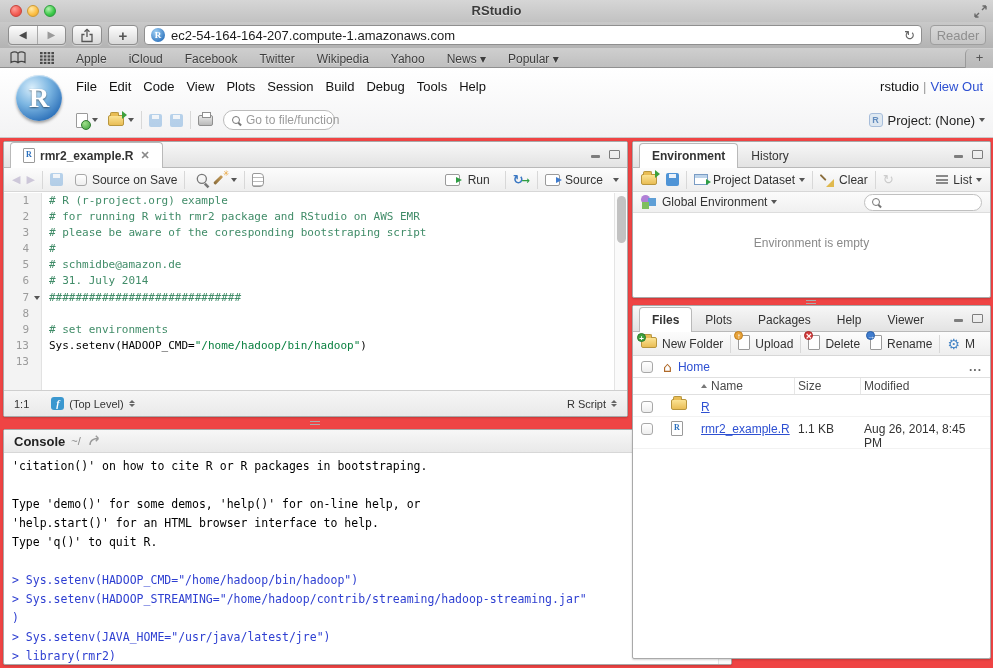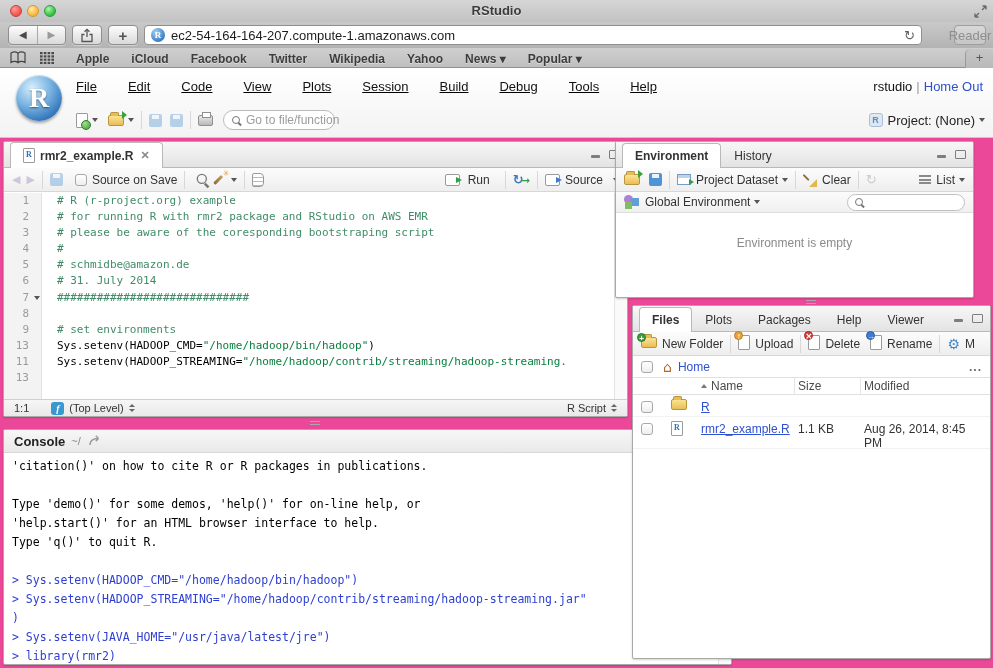--- a/index.html
+++ b/index.html
@@ -1,18 +1,18 @@
 <!DOCTYPE html>
 <html style="--link: #2e50d2; --comment: #408c68; --string: #0a8040; --input: #2e3fd1;"><head>
 <meta charset="utf-8">
 <style>
   * { margin:0; padding:0; box-sizing:border-box; }
   html,body { width:993px; height:668px; overflow:hidden; }
   body { font-family:"Liberation Sans", sans-serif; -webkit-font-smoothing:antialiased; }
-  #app { position:relative; width:993px; height:668px; background:#ec4899; overflow:hidden; }
+  #app { position:relative; width:993px; height:668px; background:#ef4444; overflow:hidden; }
 
   
   #titlebar { position:absolute; top:0; left:0; right:0; height:22px;
     background:linear-gradient(#d6d6d6,#c2c2c2); }
   .traffic { position:absolute; top:5px; width:12px; height:12px; border-radius:50%; }
   .t-red   { left:10px;  background:radial-gradient(circle at 35% 30%, #ff9d96, #f25a51 60%, #d9453c); border:1px solid #c8423a; }
   .t-yellow{ left:27px;  background:radial-gradient(circle at 35% 30%, #ffe9a8, #fcbe42 60%, #df9f33); border:1px solid #cd9a36; }
   .t-green { left:44px;  background:radial-gradient(circle at 35% 30%, #b4f2b0, #3bc948 60%, #2ca23c); border:1px solid #2c9e3c; }
   #win-title { position:absolute; top:3px; left:0; right:0; text-align:center;
     font-size:13px; font-weight:bold; color:#3c3c3c; text-shadow:0 1px 0 rgba(255,255,255,.6); }
@@ -27,43 +27,43 @@
   #nav-back-fwd .seg { flex:1; text-align:center; font-size:10px; line-height:18px; }
   #nav-back-fwd .sep { width:1px; height:18px; background:#a9a9a9; }
   #btn-share { left:72px; width:30px; }
   #btn-newtab-top { left:108px; width:30px; font-size:15px; font-weight:bold; }
   #urlfield { position:absolute; left:144px; top:3px; width:778px; height:20px; background:#fff;
     border:1px solid #8f8f8f; border-radius:4px; display:flex; align-items:center; padding:0 6px; }
   #favicon { width:14px; height:14px; border-radius:50%; background:radial-gradient(circle at 35% 30%, #9fd0f5, #3c7fc4 70%, #2a66a8);
     color:#fff; font-size:9px; font-weight:bold; text-align:center; line-height:14px; font-family:"Liberation Serif",serif; flex:0 0 auto; }
   #url-text { font-size:13px; color:#1c1c1c; margin-left:6px; flex:1 1 auto; white-space:nowrap; overflow:hidden; }
   #refresh-ic { font-family:"DejaVu Sans",sans-serif; color:#666; font-size:13px; flex:0 0 auto; }
-  #btn-reader { position:absolute; right:7px; top:3px; width:32px; height:20px; border:1px solid #9e9e9e;
+  #btn-reader { position:absolute; right:7px; top:3px; width:56px; height:20px; border:1px solid #9e9e9e;
     border-radius:4px; background:linear-gradient(#d8d8d8,#c6c6c6); color:#8f8f8f; font-size:13px;
     display:flex; align-items:center; justify-content:center; }
 
   #bookmarksbar { position:absolute; top:48px; left:0; right:0; height:20px;
     background:linear-gradient(#cfcfcf,#bfbfbf); border-bottom:1px solid #909090;
     display:flex; align-items:center; }
   #bookmarksbar .bm-ic { margin-left:10px; display:flex; align-items:center; }
-  .bookmark { font-size:12px; font-weight:bold; color:#3d3d3d; margin-left:22px; white-space:nowrap;
+  .bookmark { font-size:12px; font-weight:normal; color:#3d3d3d; margin-left:22px; white-space:nowrap;
     text-shadow:0 1px 0 rgba(255,255,255,.45); }
   #newtab-tab { position:absolute; right:0; top:1px; width:28px; height:19px;
     background:linear-gradient(#c6c6c6,#b9b9b9); border-left:1px solid #9a9a9a; border-top-left-radius:5px;
     color:#555; font-size:13px; text-align:center; line-height:18px; }
 
   
   #rs-header { position:absolute; top:68px; left:0; right:0; height:70px;
     background:linear-gradient(#ffffff,#f3f3f4); border-bottom:1px solid #c9c9c9; }
   #rs-logo { position:absolute; left:16px; top:7px; width:46px; height:46px; border-radius:50%;
     background:radial-gradient(circle at 35% 28%, #d9eefb, #7cb6e2 40%, #2e72ba 78%, #1d4f8c);
     box-shadow:0 2px 3px rgba(0,0,0,.35), inset 0 1px 1px rgba(255,255,255,.6);
     color:#fff; font-family:"Liberation Serif",serif; font-weight:bold; font-size:28px;
     display:flex; align-items:center; justify-content:center; text-shadow:0 1px 2px rgba(0,0,0,.5); }
-  #menu-bar { position:absolute; left:76px; top:11px; height:18px; display:flex; gap:31px;text-decoration:underline; }
+  #menu-bar { position:absolute; left:76px; top:11px; height:18px; display:flex; gap:12px; }
   .menu-item { font-size:13px; color:#111; }
   #account { position:absolute; right:10px; top:11px; font-size:13px; color:#111; }
   #account .pipe { color:#999; margin:0 4px; }
   #account a { color:var(--link,#2e50d2); text-decoration:none; }
 
   #rs-toolbar { position:absolute; left:76px; right:8px; top:38px; height:28px; display:flex; align-items:center; }
   .tb-sep { width:1px; height:18px; background:#d8d8d8; margin:0 7px; }
   .caret { display:inline-block; width:0; height:0; border-left:3.5px solid transparent;
     border-right:3.5px solid transparent; border-top:4px solid #555; margin-left:4px; vertical-align:middle; }
   .disabled { opacity:.38; }
@@ -133,29 +133,29 @@
   .ic-runbox.blue::after { border-left-color:#3f7cce; }
   .ic-rerun { font-family:"DejaVu Sans",sans-serif; color:#3b78c3; font-size:13px; font-weight:bold; }
   .ic-rerun::after { content:"→"; color:#2f9e44; font-size:10px; margin-left:-2px; }
   #editor { position:absolute; top:51px; bottom:17px; left:0; right:0; background:#fff; overflow:hidden; }
   #gutter-bg { position:absolute; left:0; top:0; bottom:0; width:38px; background:#f3f3f3; border-right:1px solid #e2e2e2; }
   .ed-line { position:relative; display:flex; height:16.1px; line-height:16.1px;
     font-family:"DejaVu Sans Mono",monospace; font-size:11px; white-space:pre; }
   .ed-num { width:38px; flex:0 0 auto; text-align:right; padding-right:13px; color:#9b9b9b; position:relative; }
   .ed-num .fold { position:absolute; right:2px; top:6px; width:0; height:0;
     border-left:3.5px solid transparent; border-right:3.5px solid transparent; border-top:4.5px solid #555; }
-  .ed-code { padding-left:7px; overflow:hidden; flex:1 1 auto;margin-left:8px; }
+  .ed-code { padding-left:7px; overflow:hidden; flex:1 1 auto; }
   .seg.com { color:var(--comment,#408c68); }
   .seg.str { color:var(--string,#0a8040); }
   .seg.pln { color:#000; }
   .vscroll { position:absolute; right:0; width:13px; background:#fafafa; border-left:1px solid #e4e4e4; }
   .vthumb { position:absolute; left:2px; width:9px; background:#c2c2c2; border-radius:5px; }
   #src-scroll { top:51px; bottom:17px; }
   #src-thumb { top:3px; height:47px; }
-  #src-status { position:absolute; left:0; right:0; bottom:0; height:17px;
+  #src-status { position:absolute; left:0; right:0; bottom:0; height:26px;
     background:linear-gradient(#f6f6f6,#e9e9e9); border-top:1px solid #cfcfcf;
     display:flex; align-items:center; font-size:11px; color:#333; padding:0 10px; }
   .ic-f { width:13px; height:13px; background:#3a97cf; border-radius:3px; color:#fff;
     font-family:"Liberation Serif",serif; font-style:italic; font-weight:bold; font-size:10px;
     text-align:center; line-height:13px; margin:0 5px 0 22px; }
   .updown { display:inline-flex; flex-direction:column; gap:1.5px; margin-left:5px; vertical-align:middle; }
   .updown i { display:block; width:0; height:0; border-left:3px solid transparent; border-right:3px solid transparent; }
   .updown .u { border-bottom:3.5px solid #666; }
   .updown .d { border-top:3.5px solid #666; }
 
@@ -167,21 +167,21 @@
   #console-path { font-size:11px; color:#8a8a8a; margin-left:6px; }
   #console-body { position:absolute; top:23px; bottom:0; left:0; right:0; overflow:hidden;
     padding:4px 0 0 8px; }
   .c-line { font-family:"DejaVu Sans Mono",monospace; font-size:11.5px; line-height:19px; white-space:pre; }
   .c-line.out { color:#000; }
   .c-line.in { color:var(--input,#2e3fd1); }
   #con-scroll { top:23px; bottom:0; }
   #con-thumb { top:96px; height:104px; }
 
   
-  #env-pane { left:615px; top:141px; width:359px; height:157px; }
+  #env-pane { left:632px; top:141px; width:359px; height:157px; }
   .ic-table { display:inline-block; width:14px; height:11px; background:#fff; border:1px solid #7a9cc4; position:relative; }
   .ic-table::before { content:""; position:absolute; top:0; left:0; right:0; height:3px; background:#bcd3ea; }
   .ic-table::after { content:""; position:absolute; right:-4px; bottom:-1px; width:0; height:0;
     border-left:5px solid #2f9e44; border-top:3.5px solid transparent; border-bottom:3.5px solid transparent; }
   .ic-refresh { font-family:"DejaVu Sans",sans-serif; font-size:13px; color:#888; }
   .ic-list { display:inline-block; width:12px; height:9px; border-top:2px solid #8a8a8a;
     border-bottom:2px solid #8a8a8a; position:relative; }
   .ic-list::after { content:""; position:absolute; left:0; right:0; top:1.5px; height:2px; background:#8a8a8a; }
   #env-scope-row { height:21px; background:linear-gradient(#fbfbfb,#f0f0f0); border-bottom:1px solid #ddd;
     display:flex; align-items:center; padding:0 8px; font-size:12px; color:#333; }
@@ -319,21 +319,21 @@
         <span class="menu-item">Code</span>
         <span class="menu-item">View</span>
         <span class="menu-item">Plots</span>
         <span class="menu-item">Session</span>
         <span class="menu-item">Build</span>
         <span class="menu-item">Debug</span>
         <span class="menu-item">Tools</span>
         <span class="menu-item">Help</span>
       </div>
     <div id="account">
-      <span>rstudio</span><span class="pipe">|</span><a href="#">Home Out</a>
+      <span>rstudio</span><span class="pipe">|</span><a href="#">View Out</a>
     </div>
     <div id="rs-toolbar">
       <span class="ic-doc new"></span>
         <span class="caret"></span>
       <span style="width:10px;"></span>
       <span class="ic-folder open"></span>
         <span class="caret"></span>
       <span class="tb-sep"></span>
       <span class="ic-save disabled"></span>
       <span style="width:8px;"></span>
@@ -394,21 +394,20 @@
           <div class="ed-line"><span class="ed-num">1</span><span class="ed-code"><span class="seg com"># R (r-project.org) example</span></span></div>
           <div class="ed-line"><span class="ed-num">2</span><span class="ed-code"><span class="seg com"># for running R with rmr2 package and RStudio on AWS EMR</span></span></div>
           <div class="ed-line"><span class="ed-num">3</span><span class="ed-code"><span class="seg com"># please be aware of the coresponding bootstraping script</span></span></div>
           <div class="ed-line"><span class="ed-num">4</span><span class="ed-code"><span class="seg com">#</span></span></div>
           <div class="ed-line"><span class="ed-num">5</span><span class="ed-code"><span class="seg com"># schmidbe@amazon.de</span></span></div>
           <div class="ed-line"><span class="ed-num">6</span><span class="ed-code"><span class="seg com"># 31. July 2014</span></span></div>
           <div class="ed-line"><span class="ed-num">7<i class="fold"></i></span><span class="ed-code"><span class="seg com">#############################</span></span></div>
           <div class="ed-line"><span class="ed-num">8</span><span class="ed-code"></span></div>
           <div class="ed-line"><span class="ed-num">9</span><span class="ed-code"><span class="seg com"># set environments</span></span></div>
           <div class="ed-line"><span class="ed-num">13</span><span class="ed-code"><span class="seg pln">Sys.setenv(HADOOP_CMD=</span><span class="seg str">"/home/hadoop/bin/hadoop"</span><span class="seg pln">)</span></span></div>
-          <div class="ed-line"><span class="ed-num">11</span><span class="ed-code"><span class="seg pln">Sys.setenv(HADOOP_STREAMING=</span><span class="seg str">"/home/hadoop/contrib/streaming/hadoop-streaming.</span></span></div>
           <div class="ed-line"><span class="ed-num">13</span><span class="ed-code"></span></div>
         </div>
     </div>
     <div class="vscroll" id="src-scroll">
       <div class="vthumb" id="src-thumb"></div>
     </div>
     <div id="src-status">
       <span>1:1</span>
       <span class="ic-f">f</span>
       <span>(Top Level)</span>
@@ -432,21 +431,21 @@
         <svg width="14" height="12" viewBox="0 0 14 12">
             <path d="M1 11 C1 5.5 6 4.5 9.5 4.5 M9.5 4.5 L6.8 1.8 M9.5 4.5 L6.8 7.2" fill="none" stroke="#9a9a9a" stroke-width="1.4"></path>
           </svg>
       </span>
       <span class="minmax" style="position:static; margin-left:auto; display:flex;">
         <span class="mm min"></span>
         <span class="mm max"></span>
       </span>
     </div>
     <div id="console-body">
-        <div class="c-line out">'citation()' on how to cite R or R packages in publications.</div>
+        <div class="c-line out">'citation()' on how to cite R or R packages in bootstraping.</div>
         <div class="c-line out"> </div>
         <div class="c-line out">Type 'demo()' for some demos, 'help()' for on-line help, or</div>
         <div class="c-line out">'help.start()' for an HTML browser interface to help.</div>
         <div class="c-line out">Type 'q()' to quit R.</div>
         <div class="c-line out"> </div>
         <div class="c-line in">&gt; Sys.setenv(HADOOP_CMD="/home/hadoop/bin/hadoop")</div>
         <div class="c-line in">&gt; Sys.setenv(HADOOP_STREAMING="/home/hadoop/contrib/streaming/hadoop-streaming.jar"</div>
         <div class="c-line in">)</div>
         <div class="c-line in">&gt; Sys.setenv(JAVA_HOME="/usr/java/latest/jre")</div>
         <div class="c-line in">&gt; library(rmr2)</div>

